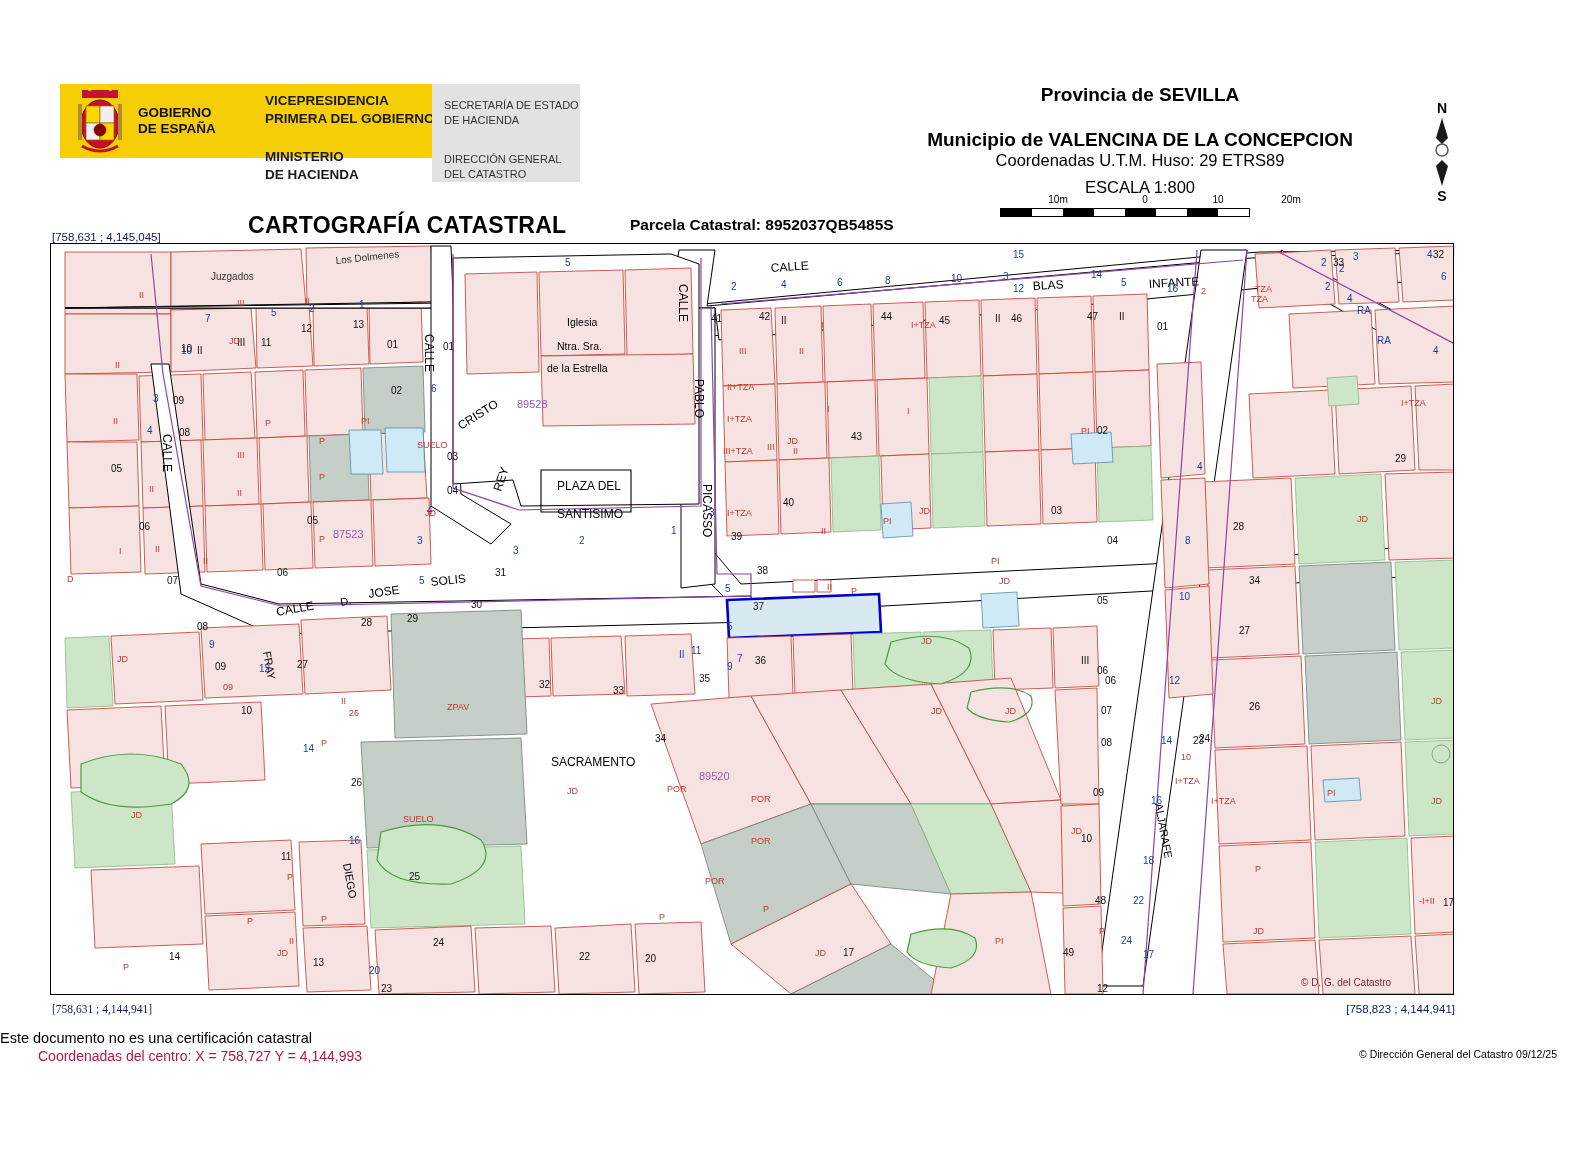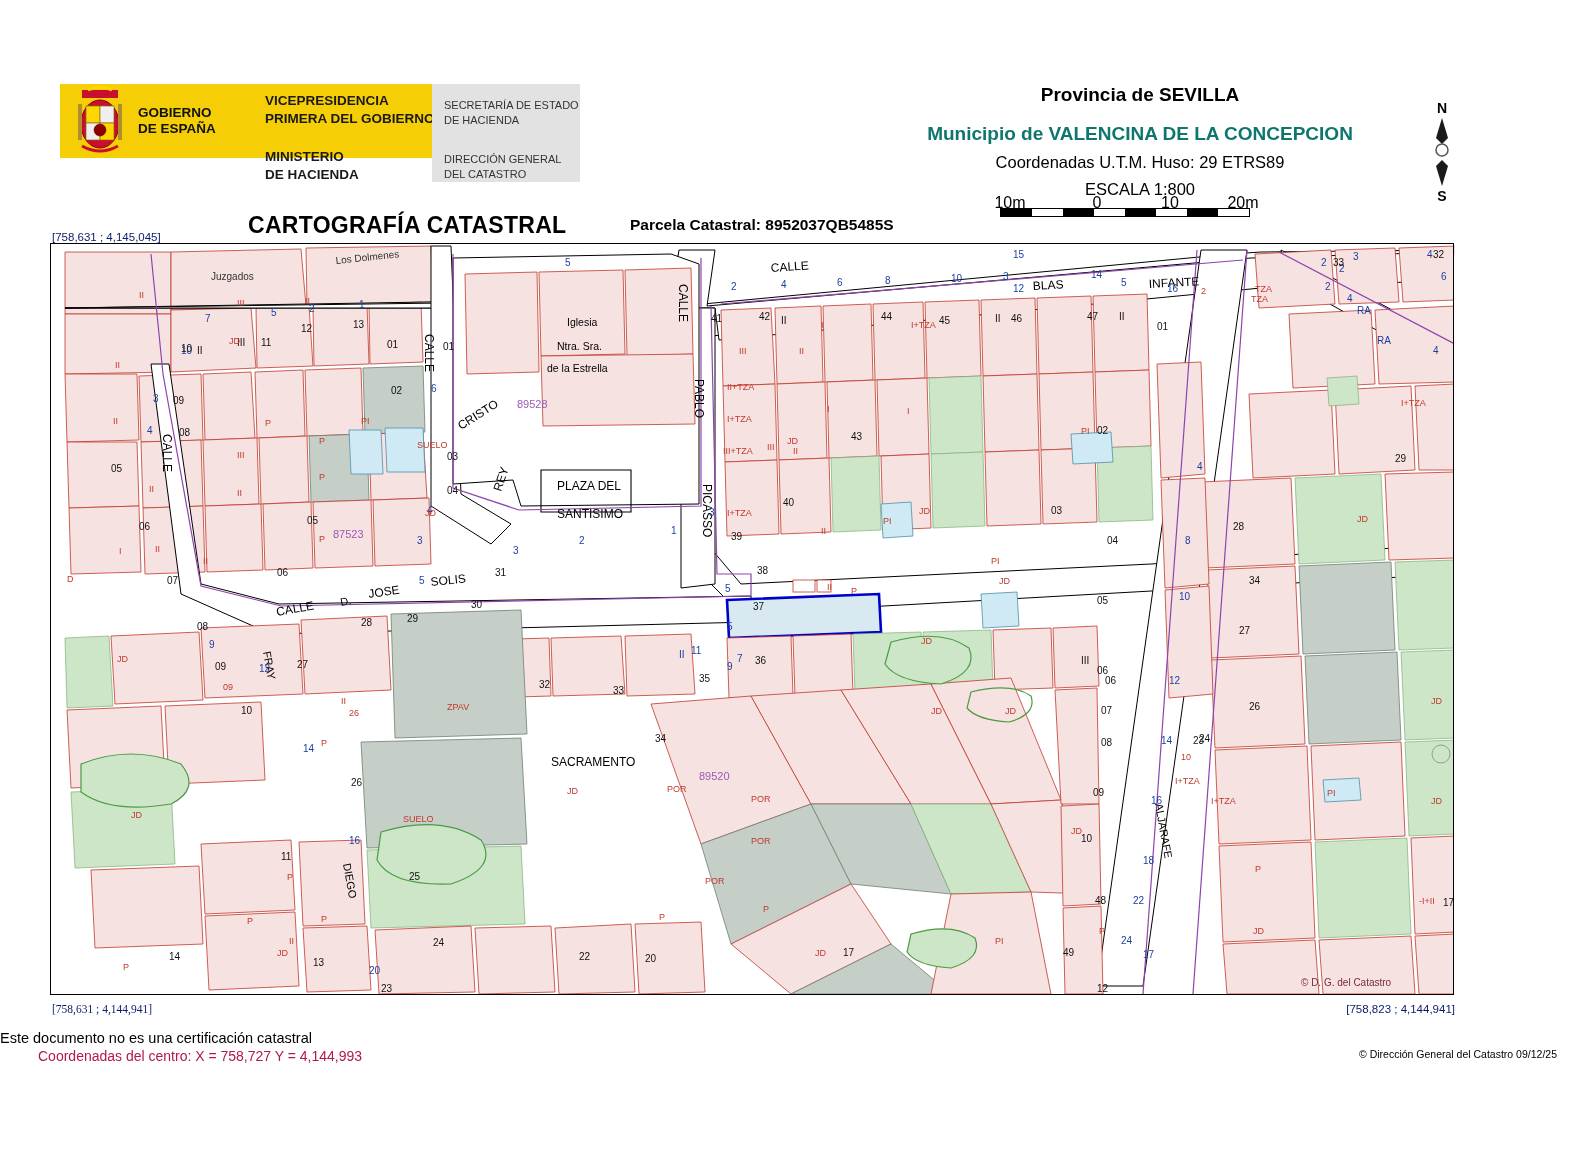--- a/index.html
+++ b/index.html
@@ -83,36 +83,37 @@
     line-height: 1.35;
     white-space: pre-line;
   }
 
   #title-center {
     position: absolute;
     left: 830px; top: 84px;
     width: 620px;
     text-align: center;
   }
-  #title-center .l1 { font-size: 19px; font-weight: bold; color: #000; margin-bottom: 17px; }
-  #title-center .l2 { font-size: 19px; font-weight: bold; color: #0f766e; margin-bottom: 8px; }
+  #title-center .l1 { font-size: 19px; font-weight: bold; color: #000; margin-bottom: 23px; }
+  #title-center .l2 { font-size: 19px; font-weight: bold; color: #000000; margin-bottom: 0; }
   #title-center .l3 { font-size: 16.5px; color: #000; margin-bottom: 8px; }
   #title-center .l4 { font-size: 16.5px; color: #000; }
 
   
   #scalebar-wrap {
     position: absolute;
     left: 1000px; top: 194px;
     width: 260px;
   }
   #scalebar-labels {
     position: relative;
     height: 14px;
-    font-size: 16px;
+    font-size: 10px;
     color: #000;
+    margin-left: 48px;
   }
   #scalebar-labels span { position: absolute; top: 0; transform: translateX(-50%); }
   #scalebar {
     position: relative;
     width: 250px; height: 9px;
     border: 1px solid #000;
     display: flex;
   }
   #scalebar div { flex: 1; height: 100%; }
   #scalebar div:nth-child(odd) { background: #000; }

